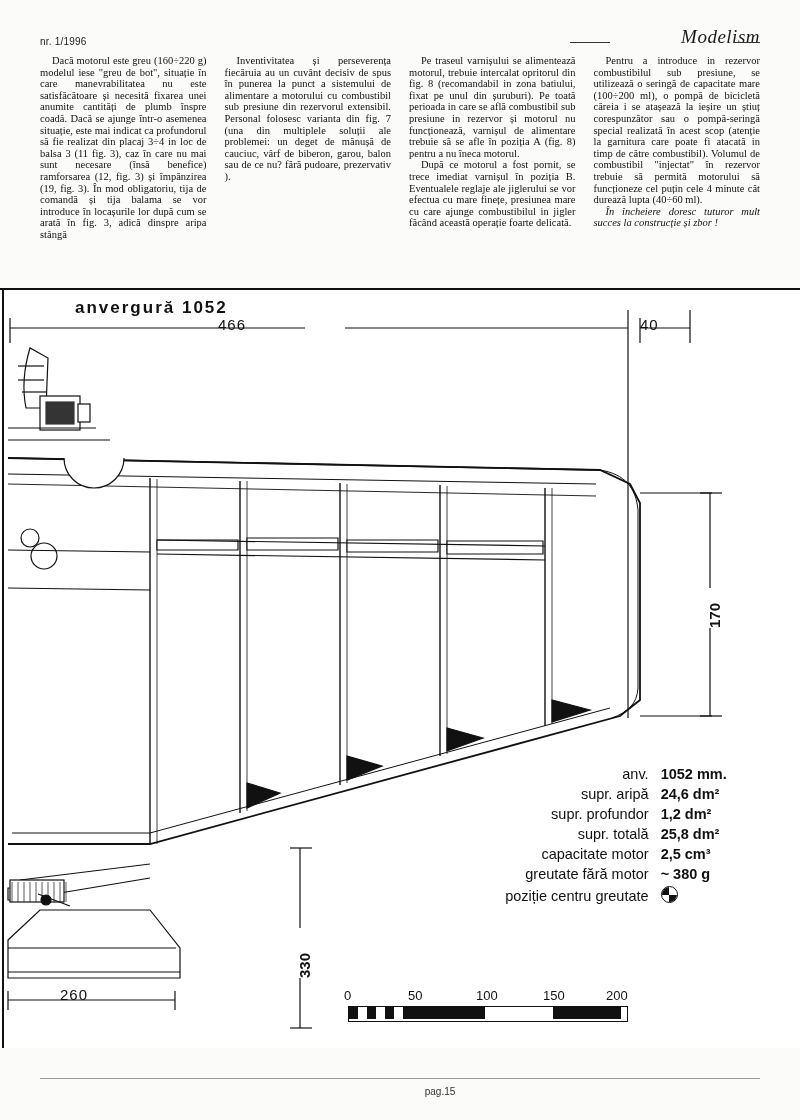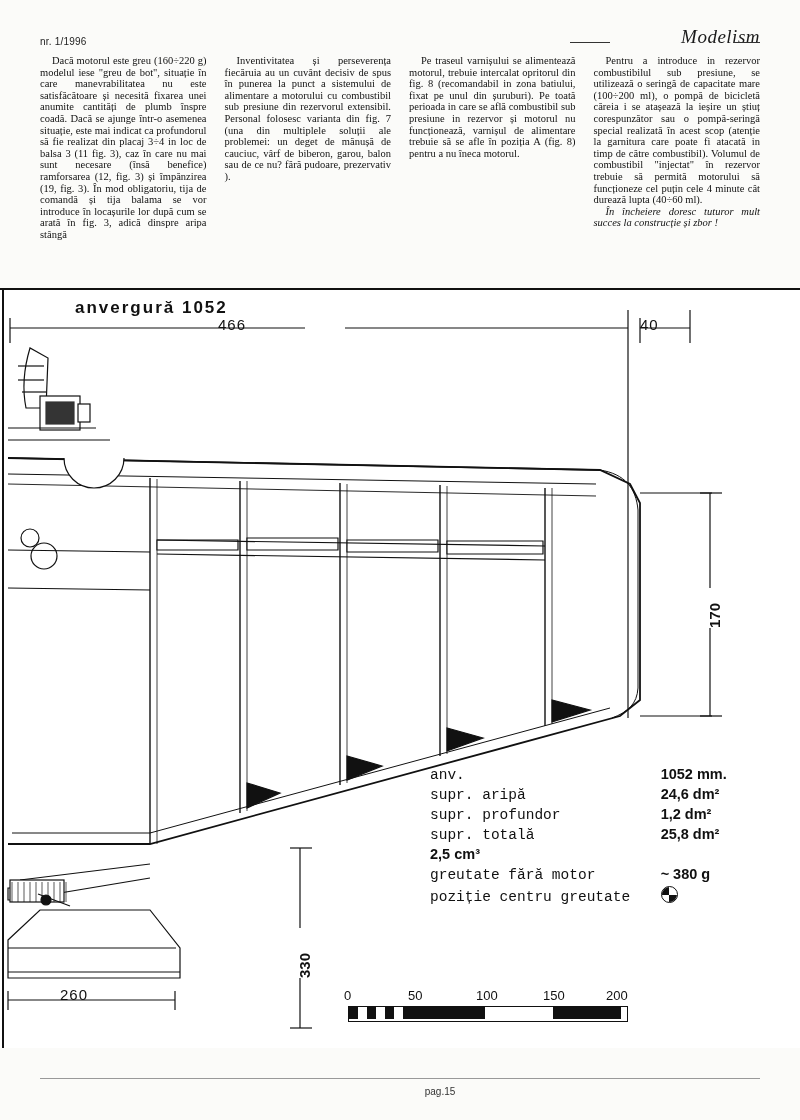--- a/index.html
+++ b/index.html
@@ -82,21 +82,21 @@
     font-size:17px;font-weight:700;letter-spacing:2px;color:#111;
   }
 
   
   .specs{
     position:absolute;left:430px;top:478px;width:330px;
     font-family:"Liberation Sans", sans-serif;
     font-size:14.5px;color:#111;
   }
   .specrow{display:flex;justify-content:flex-start;align-items:baseline;height:20px;}
-  .speclabel{width:220px;text-align:left;padding-right:12px;white-space:nowrap;font-family:Liberation Mono, monospace;}
+  .speclabel{width:220px;text-align:right;padding-right:12px;white-space:nowrap;}
   .specval{width:100px;text-align:left;white-space:nowrap;font-weight:bold;}
   .cg-mark{
     display:inline-block;width:15px;height:15px;border-radius:50%;
     position:relative;overflow:hidden;border:1px solid #111;vertical-align:-2px;
     background:#fff;
   }
   .cg-mark::before{content:"";position:absolute;left:0;top:0;width:50%;height:50%;background:#111;}
   .cg-mark::after{content:"";position:absolute;right:0;bottom:0;width:50%;height:50%;background:#111;}
 
   
@@ -132,20 +132,21 @@
 
   <div class="cols">
     <div class="col">
       <p>Dacă motorul este greu (160÷220 g) modelul iese "greu de bot", situație în care manevrabilitatea nu este satisfăcătoare și necesită fixarea unei anumite cantități de plumb înspre coadă. Dacă se ajunge într-o asemenea situație, este mai indicat ca profundorul să fie realizat din placaj 3÷4 in loc de balsa 3 (11 fig. 3), caz în care nu mai sunt necesare (însă benefice) ramforsarea (12, fig. 3) și împănzirea (19, fig. 3). În mod obligatoriu, tija de comandă și tija balama se vor introduce în locașurile lor după cum se arată în fig. 3, adică dinspre aripa stângă</p>
     </div>
     <div class="col">
       <p>Inventivitatea și perseverența fiecăruia au un cuvânt decisiv de spus în punerea la punct a sistemului de alimentare a motorului cu combustibil sub presiune din rezervorul extensibil. Personal folosesc varianta din fig. 7 (una din multiplele soluții ale problemei: un deget de mănușă de cauciuc, vârf de biberon, garou, balon sau de ce nu? fără pudoare, prezervativ ).</p>
     </div>
     <div class="col">
       <p>Pe traseul varnișului se alimentează motorul, trebuie intercalat opritorul din fig. 8 (recomandabil in zona batiului, fixat pe unul din șuruburi). Pe toată perioada in care se află combustibil sub presiune in rezervor și motorul nu funcționează, varnișul de alimentare trebuie să se afle în poziția A (fig. 8) pentru a nu îneca motorul.</p>
+      <p>După ce motorul a fost pornit, se trece imediat varnișul în poziția B. Eventualele reglaje ale jiglerului se vor efectua cu mare finețe, presiunea mare cu care ajunge combustibilul in jigler făcând această operație foarte delicată.</p>
     </div>
     <div class="col">
       <p>Pentru a introduce in rezervor combustibilul sub presiune, se utilizează o seringă de capacitate mare (100÷200 ml), o pompă de bicicletă căreia i se atașează la ieșire un știuț corespunzător sau o pompă-seringă special realizată în acest scop (atenție la garnitura care poate fi atacată in timp de către combustibil). Volumul de combustibil "injectat" în rezervor trebuie să permită motorului să funcționeze cel puțin cele 4 minute cât durează lupta (40÷60 ml).</p>
       <p class="closing">În încheiere doresc tuturor mult succes la construcție și zbor !</p>
     </div>
   </div>
 
   <div class="drawing">
     <div class="frame-top"></div>
     <div class="frame-left"></div>
@@ -271,20 +272,21 @@
       </div>
       <div class="specrow">
         <div class="speclabel">supr. profundor</div>
         <div class="specval">1,2 dm²</div>
       </div>
       <div class="specrow">
         <div class="speclabel">supr. totală</div>
         <div class="specval">25,8 dm²</div>
       </div>
       <div class="specrow">
+        <div class="speclabel">capacitate motor</div>
         <div class="specval">2,5 cm³</div>
       </div>
       <div class="specrow">
         <div class="speclabel">greutate fără motor</div>
         <div class="specval">~ 380 g</div>
       </div>
       <div class="specrow">
         <div class="speclabel">poziție centru greutate</div>
         <div class="specval"><span class="cg-mark"></span></div>
       </div>

